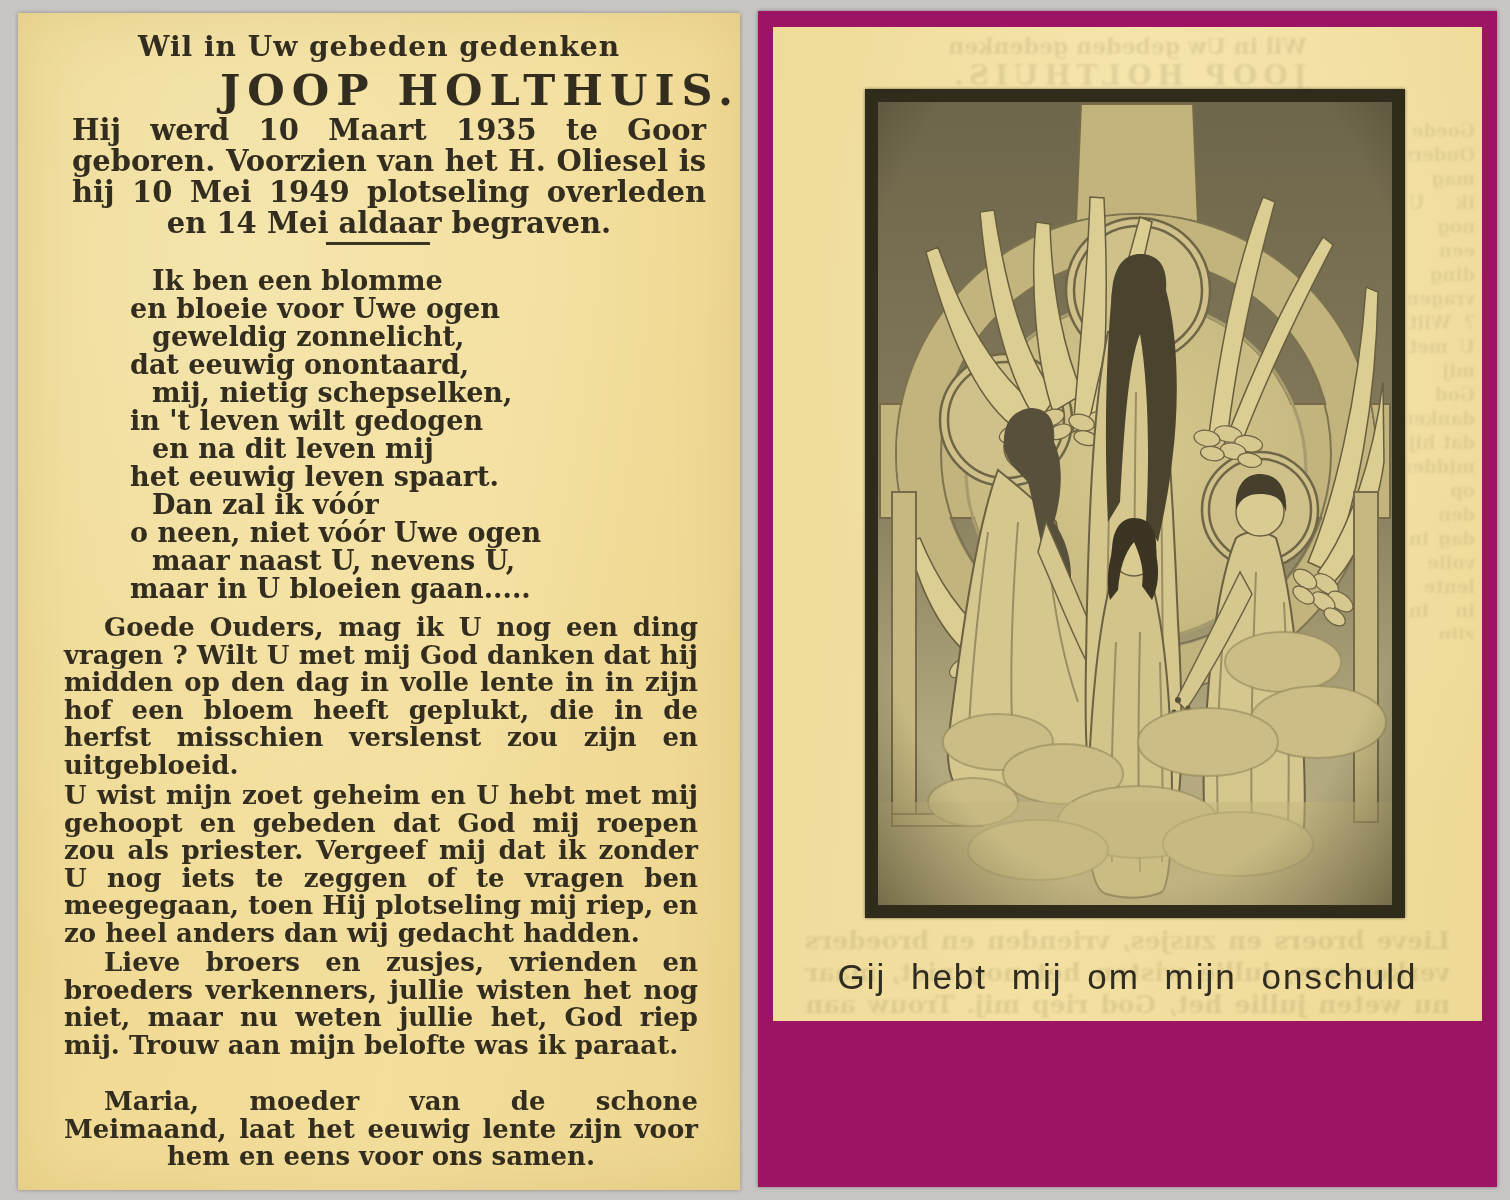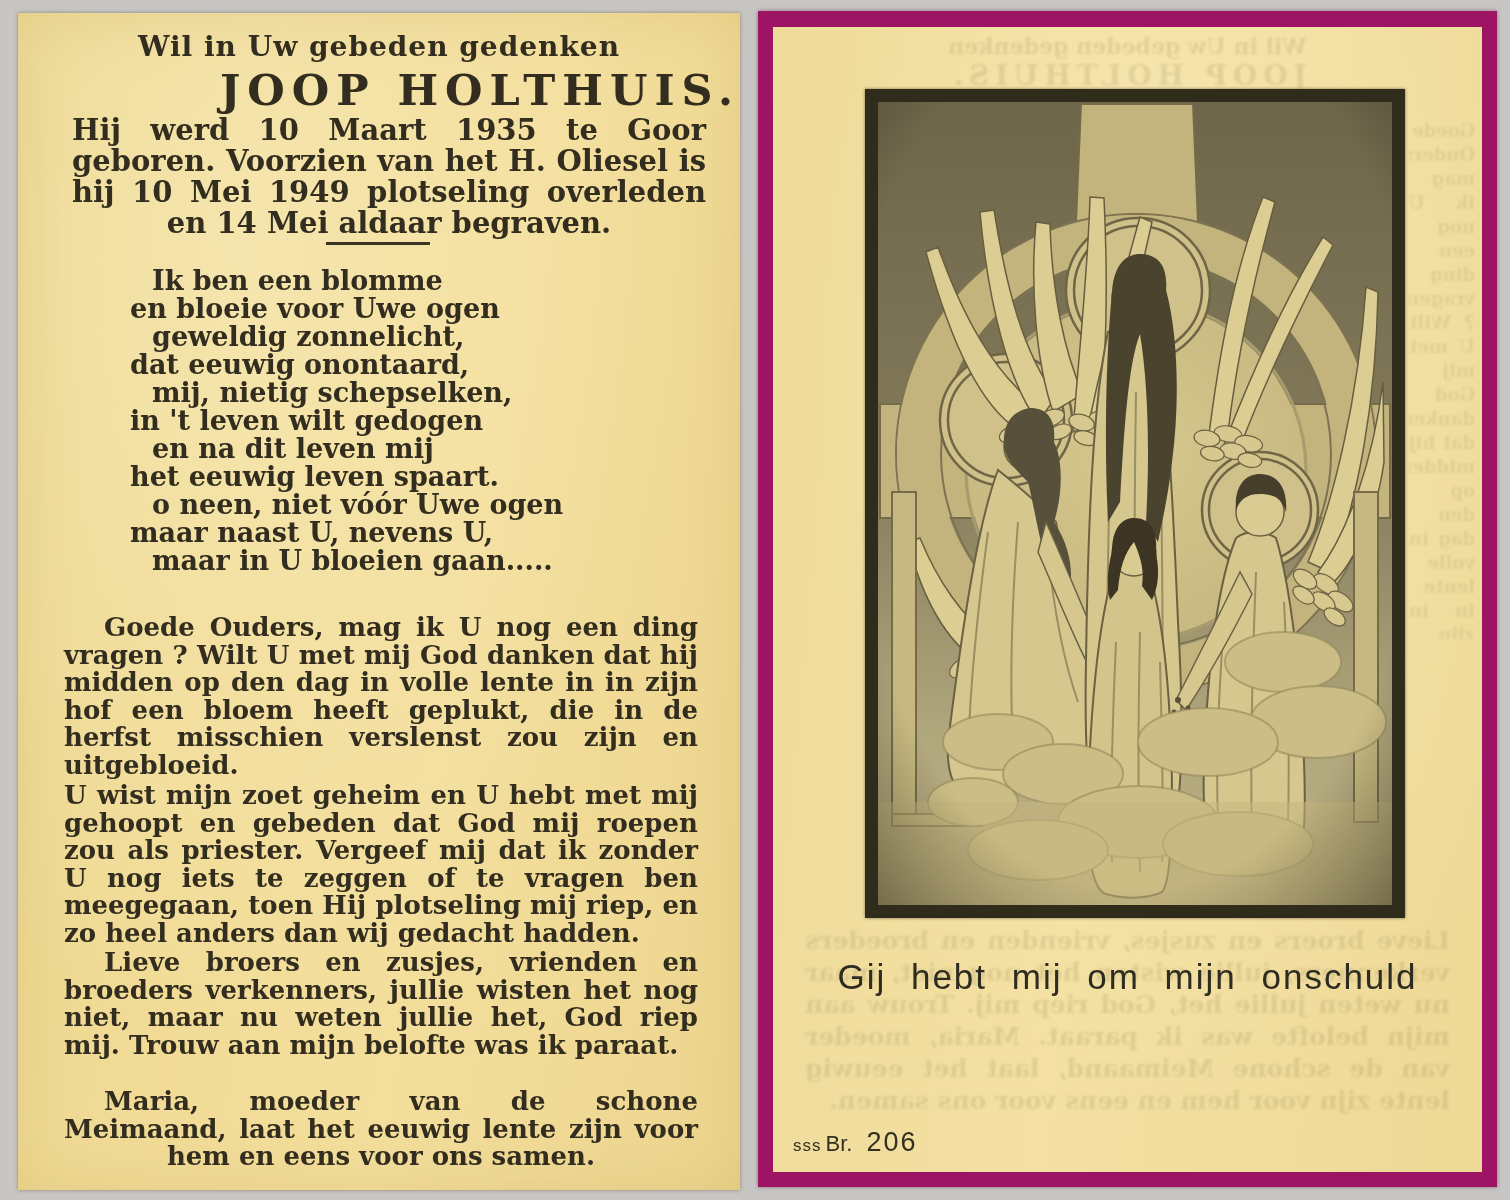--- a/index.html
+++ b/index.html
@@ -52,21 +52,21 @@
   .par-4{top:1075px;text-align-last:center;}
 
   
   .page-right{
     position:absolute;left:758px;top:11px;width:739px;height:1176px;
     background:var(--border_magenta,#9d1464);
     box-shadow:0 0 4px rgba(70,20,50,.5);
     padding:0;
   }
   .right-paper{
-    position:absolute;left:15px;top:16px;width:709px;height:1145px;
+    position:absolute;left:15px;top:16px;width:709px;height:994px;
     background:
       radial-gradient(ellipse at 60% 30%, rgba(255,248,215,.3), rgba(0,0,0,0) 65%),
       linear-gradient(95deg,#efdc9b 0%, var(--paper_right,#f3e0a2) 45%, #eed996 100%);
     overflow:hidden;
     color:var(--ink,#322d1f);
   }
   .bleed{
     position:absolute;transform:scaleX(-1);
     color:#7e7142;filter:blur(1.2px);pointer-events:none;
     font-family:"DejaVu Serif","Liberation Serif",serif;font-weight:700;
@@ -113,20 +113,21 @@
     <div class="divider-rule"></div>
     <div class="poem">
       <div class="poem-line">Ik ben een blomme</div>
       <div class="poem-line">en bloeie voor Uwe ogen</div>
       <div class="poem-line">geweldig zonnelicht,</div>
       <div class="poem-line">dat eeuwig onontaard,</div>
       <div class="poem-line">mij, nietig schepselken,</div>
       <div class="poem-line">in 't leven wilt gedogen</div>
       <div class="poem-line">en na dit leven mij</div>
       <div class="poem-line">het eeuwig leven spaart.</div>
+      <div class="poem-line">Dan zal ik vóór</div>
       <div class="poem-line">o neen, niet vóór Uwe ogen</div>
       <div class="poem-line">maar naast U, nevens U,</div>
       <div class="poem-line">maar in U bloeien gaan.....</div>
     </div>
     <div class="body-par par-1">Goede Ouders, mag ik U nog een ding vragen ? Wilt U met mij God danken dat hij midden op den dag in volle lente in in zijn hof een bloem heeft geplukt, die in de herfst misschien verslenst zou zijn en uitgebloeid.</div>
     <div class="body-par par-2">U wist mijn zoet geheim en U hebt met mij gehoopt en gebeden dat God mij roepen zou als priester. Vergeef mij dat ik zonder U nog iets te zeggen of te vragen ben meegegaan, toen Hij plotseling mij riep, en zo heel anders dan wij gedacht hadden.</div>
     <div class="body-par par-3">Lieve broers en zusjes, vrienden en broeders verkenners, jullie wisten het nog niet, maar nu weten jullie het, God riep mij. Trouw aan mijn belofte was ik paraat.</div>
     <div class="body-par par-4">Maria, moeder van de schone Meimaand, laat het eeuwig lente zijn voor hem en eens voor ons samen.</div>
   </div>
 

